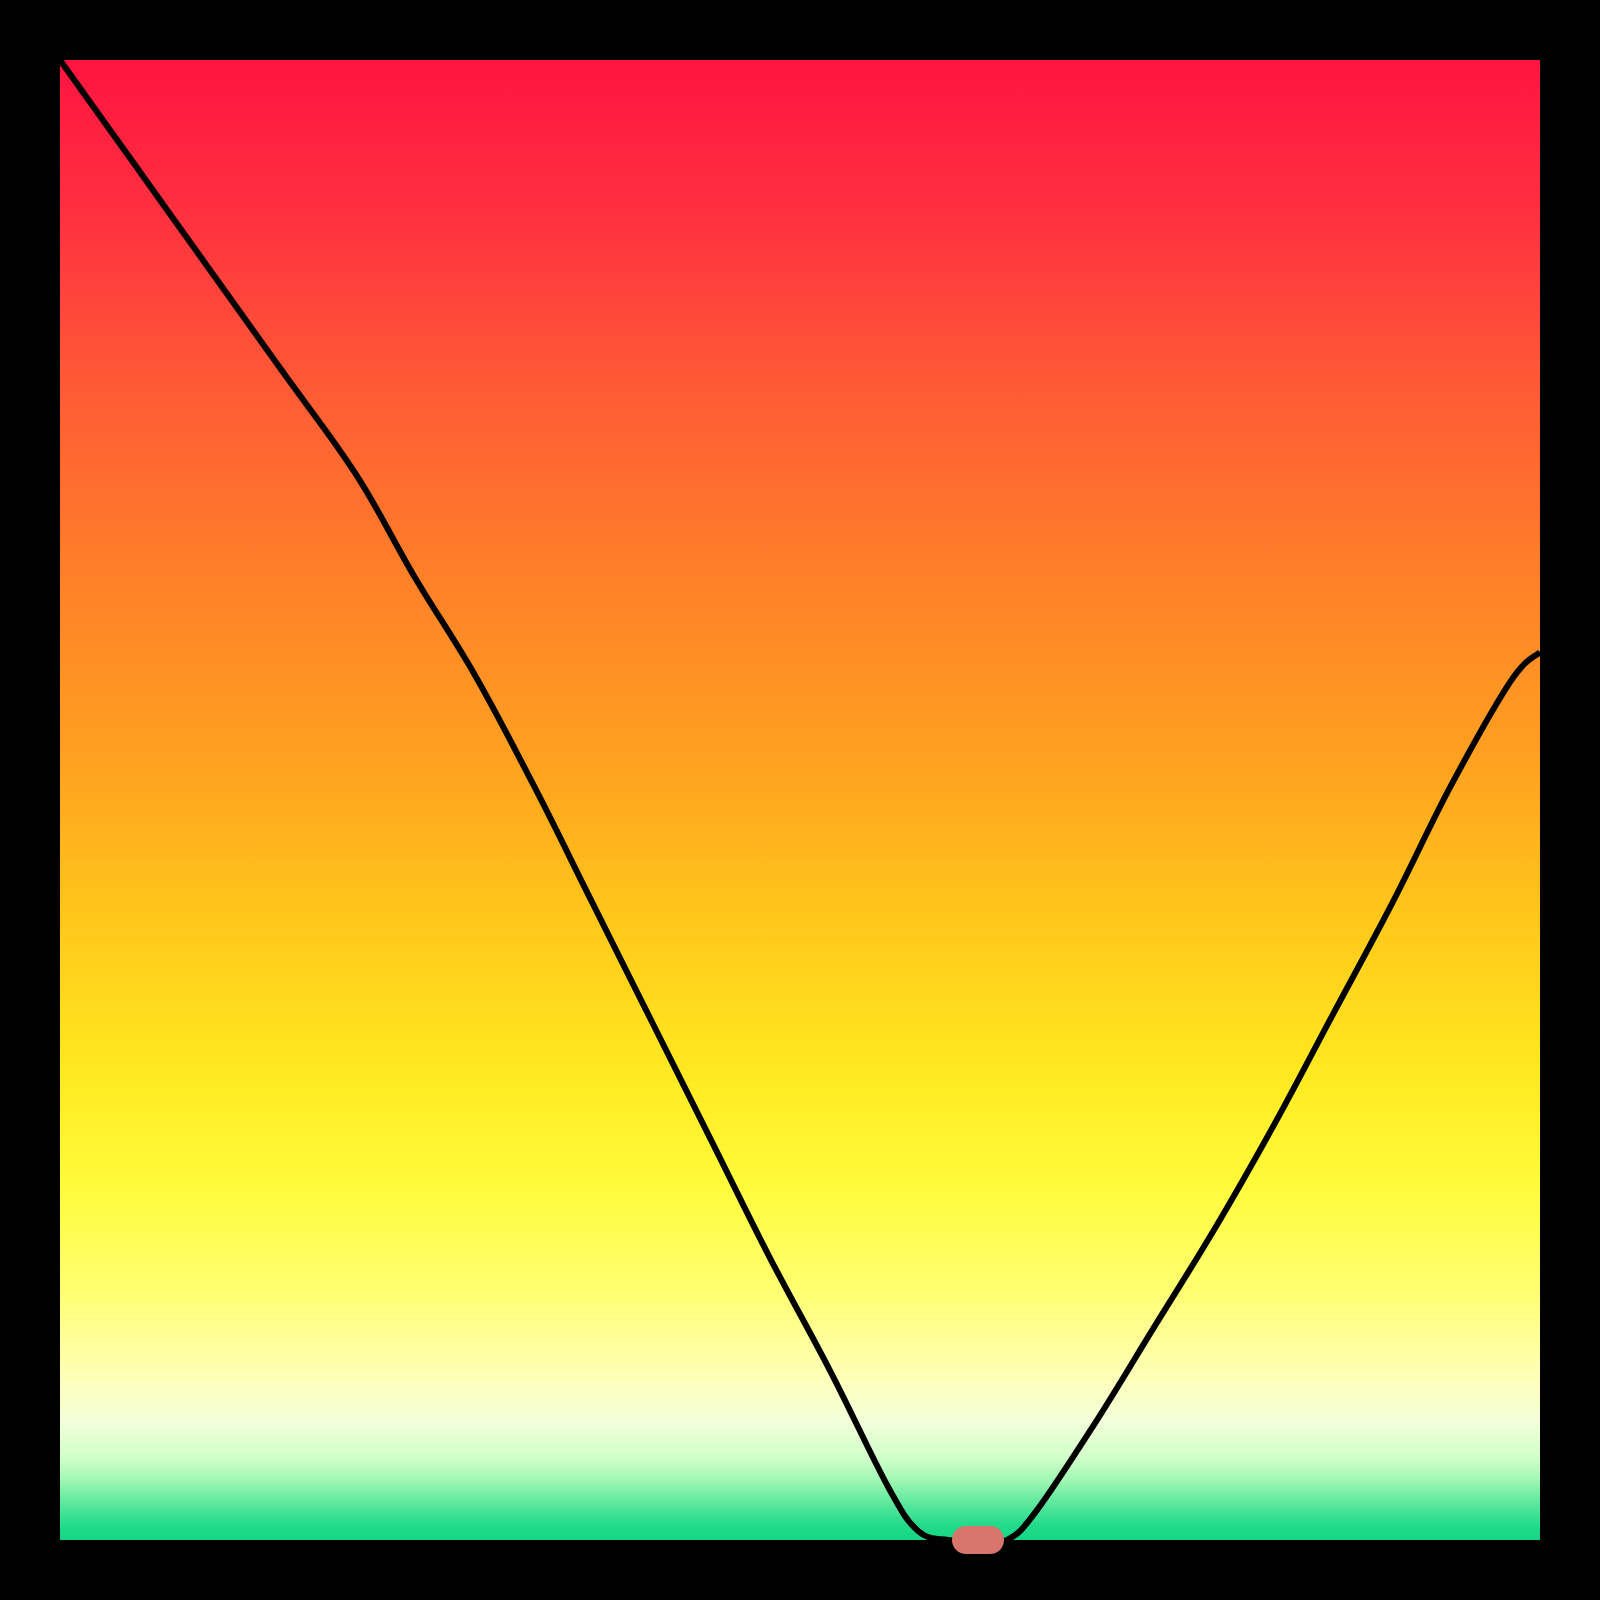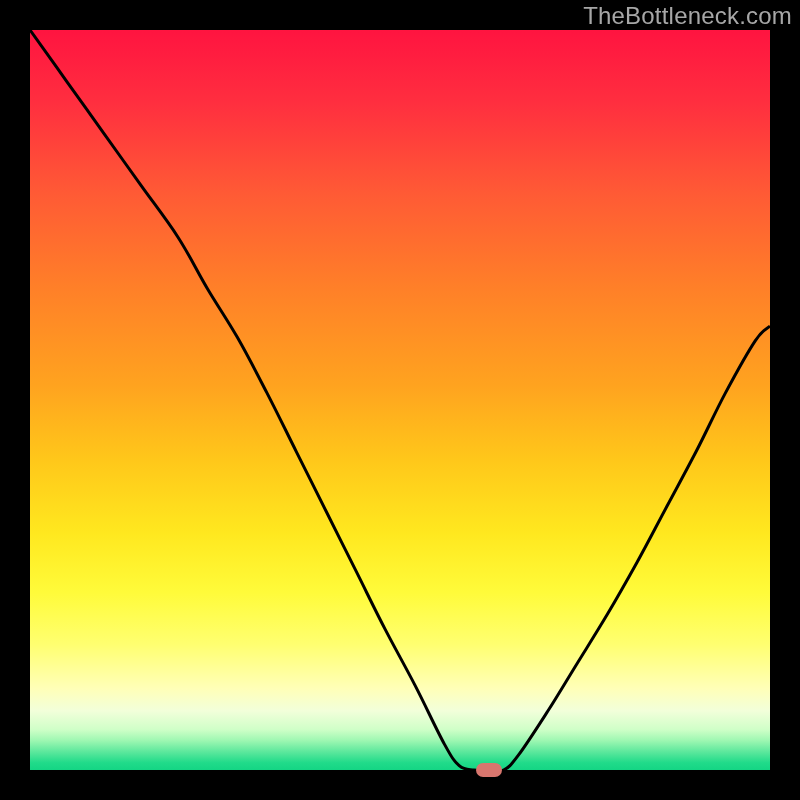--- a/index.html
+++ b/index.html
@@ -65,21 +65,20 @@
     color: #a7a7a7;
     font-size: 24px;
     font-weight: 400;
     letter-spacing: 0.2px;
   }
 </style>
 </head>
 <body>
 
 <div class="frame">
-  <div class="attribution">TheBottleneck.com</div>
 
   <div class="plot">
     <svg viewBox="0 0 740 740" preserveAspectRatio="none">
       <path fill="none" stroke="#000000" stroke-width="3" d="M 0.0 0.0 C 6.7 9.3, 23.7 33.2, 37.0 51.8 C 50.3 70.4, 60.7 85.0, 74.0 103.6 C 87.3 122.2, 97.7 136.8, 111.0 155.4 C 124.3 174.0, 136.0 188.6, 148.0 207.2 C 160.0 225.8, 166.9 241.0, 177.6 259.0 C 188.3 277.0, 196.5 288.5, 207.2 307.1 C 217.9 325.7, 226.1 342.0, 236.8 362.6 C 247.5 383.2, 255.7 400.5, 266.4 421.8 C 277.1 443.1, 285.3 459.7, 296.0 481.0 C 306.7 502.3, 314.9 518.9, 325.6 540.2 C 336.3 561.5, 344.5 578.8, 355.2 599.4 C 365.9 620.0, 374.1 634.3, 384.8 654.9 C 395.5 675.5, 406.4 699.6, 414.4 714.1 C 422.4 728.6, 423.9 730.9, 429.2 735.6 C 434.5 740.2, 438.7 739.2, 444.0 740.0 C 449.3 740.8, 453.5 740.0, 458.8 740.0 C 464.1 740.0, 468.3 742.7, 473.6 740.0 C 478.9 737.3, 480.4 735.9, 488.4 725.2 C 496.4 714.5, 507.3 697.4, 518.0 680.8 C 528.7 664.1, 536.9 650.0, 547.6 632.7 C 558.3 615.4, 566.5 602.6, 577.2 584.6 C 587.9 566.6, 596.1 552.1, 606.8 532.8 C 617.5 513.5, 625.7 497.3, 636.4 477.3 C 647.1 457.3, 655.3 442.4, 666.0 421.8 C 676.7 401.2, 684.9 382.6, 695.6 362.6 C 706.3 342.6, 717.2 322.8, 725.2 310.8 C 733.2 298.8, 737.3 298.7, 740.0 296.0"></path>
     </svg>
     <div class="marker" title="marker" style="left: 458.8px; top: 740px; background: rgb(216, 118, 110);"></div>
   </div>
 </div>
 
 </body></html>

